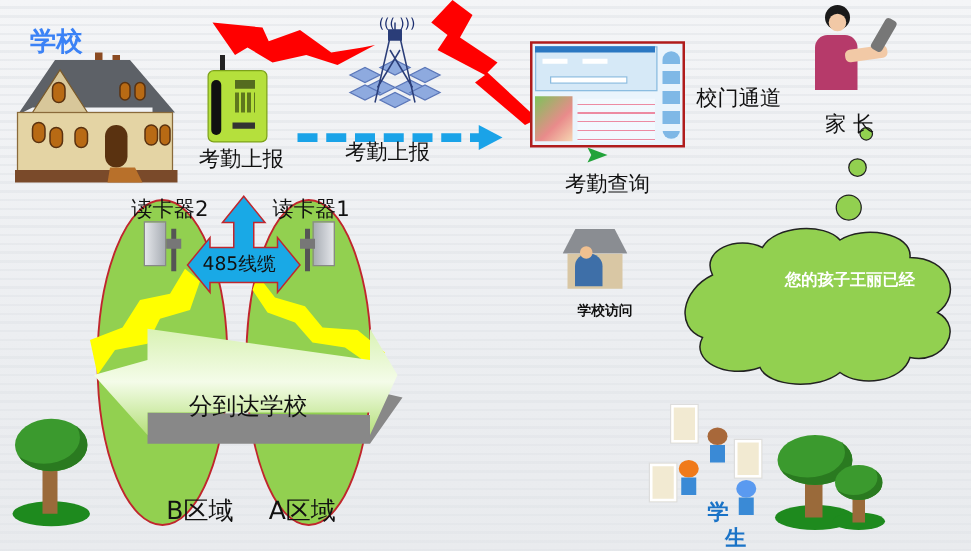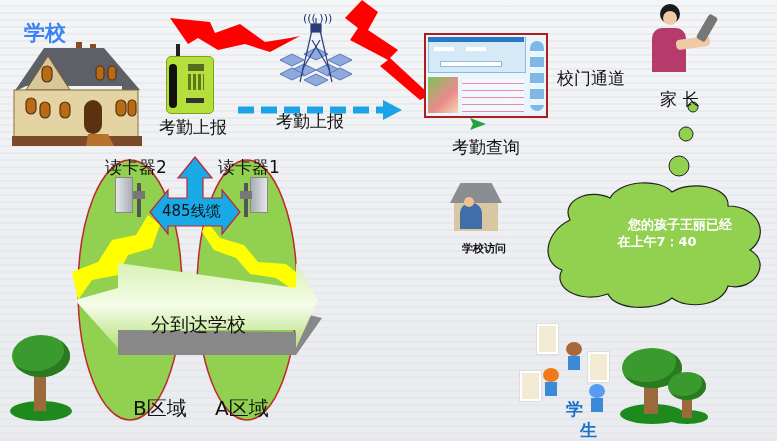--- a/index.html
+++ b/index.html
@@ -195,14 +195,13 @@
 </div>
 <div class="abs" style="left:588px;top:384px;width:18px;height:32px;">
   <div style="position:absolute;left:1px;top:0;width:16px;height:14px;background:#5a9af0;border-radius:50%;"></div>
   <div style="position:absolute;left:3px;top:14px;width:12px;height:14px;background:#3a8ad6;"></div>
 </div>
 <div class="lbl" style="left:566px;top:398px;font-size:17px;font-weight:bold;color:#1a73c7;">学</div>
 <div class="lbl" style="left:580px;top:419px;font-size:17px;font-weight:bold;color:#1a73c7;">生</div>
 
 <div class="abs" style="left:582px;top:216px;width:150px;color:#fff;font-weight:bold;font-size:13px;line-height:17px;text-align:center;">
   <div style="text-align:right;padding-left:8px;">您的孩子王丽已经</div>
-  <div>在上午7：40</div>
 </div>
 
 </body></html>

